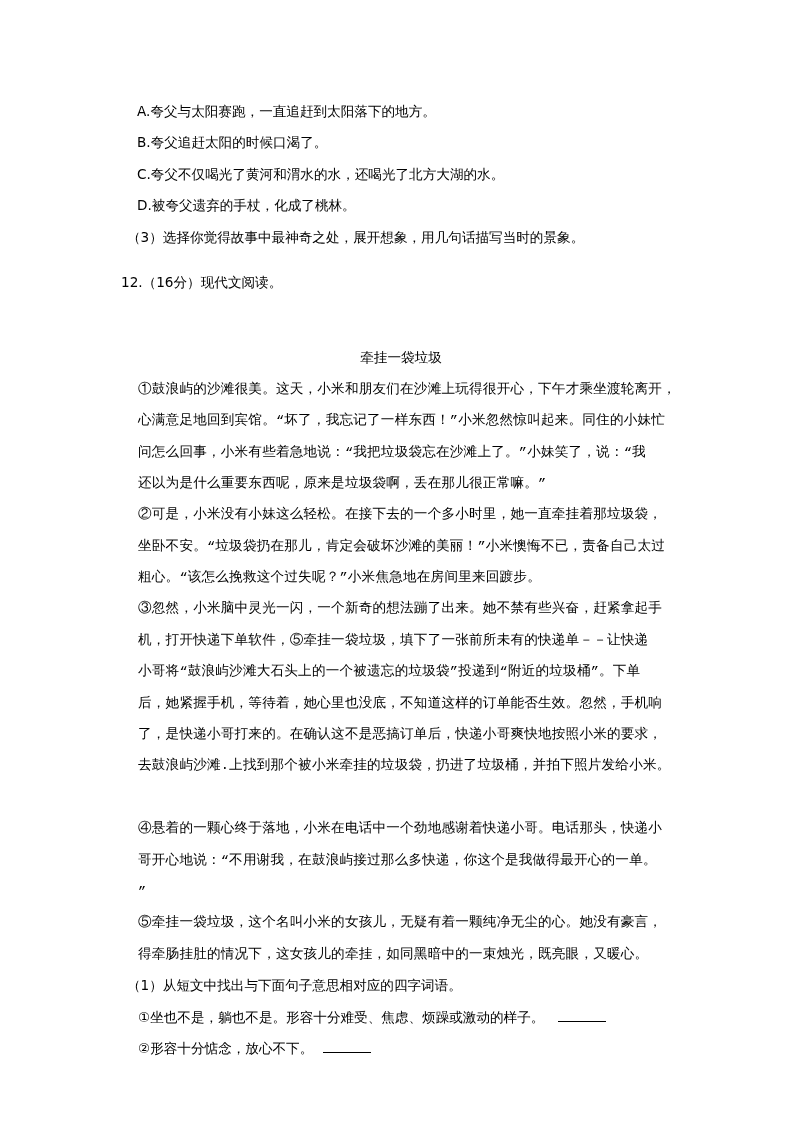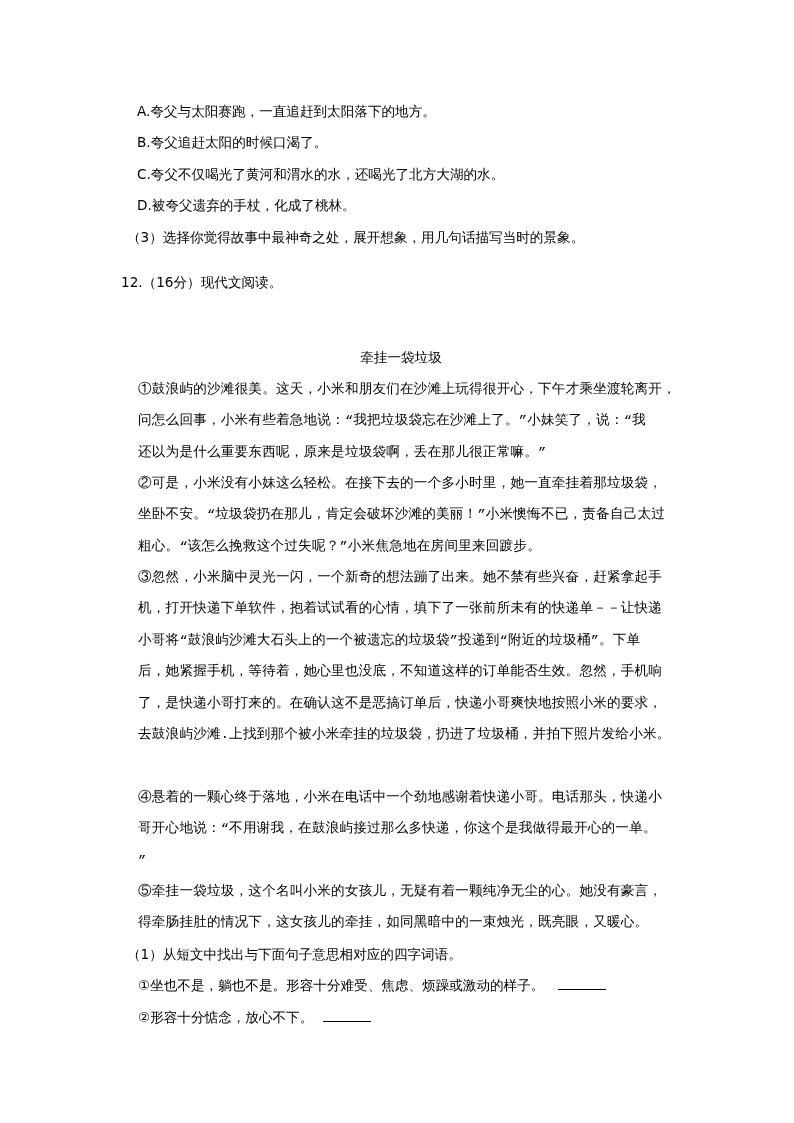--- a/index.html
+++ b/index.html
@@ -27,33 +27,34 @@
     <div class="line opt">A.夸父与太阳赛跑，一直追赶到太阳落下的地方。</div>
     <div class="line opt">B.夸父追赶太阳的时候口渴了。</div>
     <div class="line opt">C.夸父不仅喝光了黄河和渭水的水，还喝光了北方大湖的水。</div>
     <div class="line opt">D.被夸父遗弃的手杖，化成了桃林。</div>
     <div class="line sub">（3）选择你觉得故事中最神奇之处，展开想象，用几句话描写当时的景象。</div>
     <div class="line qnum">12.（16分）现代文阅读。</div>
     <div class="line title">牵挂一袋垃圾</div>
 
     <div class="para">
       <div class="para-line">①鼓浪屿的沙滩很美。这天，小米和朋友们在沙滩上玩得很开心，下午才乘坐渡轮离开，</div>
+      <div class="para-line">心满意足地回到宾馆。“坏了，我忘记了一样东西！”小米忽然惊叫起来。同住的小妹忙</div>
       <div class="para-line">问怎么回事，小米有些着急地说：“我把垃圾袋忘在沙滩上了。”小妹笑了，说：“我</div>
       <div class="para-line">还以为是什么重要东西呢，原来是垃圾袋啊，丢在那儿很正常嘛。”</div>
     </div>
 
     <div class="para">
       <div class="para-line">②可是，小米没有小妹这么轻松。在接下去的一个多小时里，她一直牵挂着那垃圾袋，</div>
       <div class="para-line">坐卧不安。“垃圾袋扔在那儿，肯定会破坏沙滩的美丽！”小米懊悔不已，责备自己太过</div>
       <div class="para-line">粗心。“该怎么挽救这个过失呢？”小米焦急地在房间里来回踱步。</div>
     </div>
 
     <div class="para">
       <div class="para-line">③忽然，小米脑中灵光一闪，一个新奇的想法蹦了出来。她不禁有些兴奋，赶紧拿起手</div>
-      <div class="para-line">机，打开快递下单软件，抱着试试看的心情，填下了一张前所未有的快递单－－让快递</div>
+      <div class="para-line">机，打开快递下单软件，⑤牵挂一袋垃圾，填下了一张前所未有的快递单－－让快递</div>
       <div class="para-line">小哥将“鼓浪屿沙滩大石头上的一个被遗忘的垃圾袋”投递到“附近的垃圾桶”。下单</div>
       <div class="para-line">后，她紧握手机，等待着，她心里也没底，不知道这样的订单能否生效。忽然，手机响</div>
       <div class="para-line">了，是快递小哥打来的。在确认这不是恶搞订单后，快递小哥爽快地按照小米的要求，</div>
       <div class="para-line">去鼓浪屿沙滩.上找到那个被小米牵挂的垃圾袋，扔进了垃圾桶，并拍下照片发给小米。</div>
     </div>
 
     <div class="gap"></div>
 
     <div class="para">
       <div class="para-line">④悬着的一颗心终于落地，小米在电话中一个劲地感谢着快递小哥。电话那头，快递小</div>

